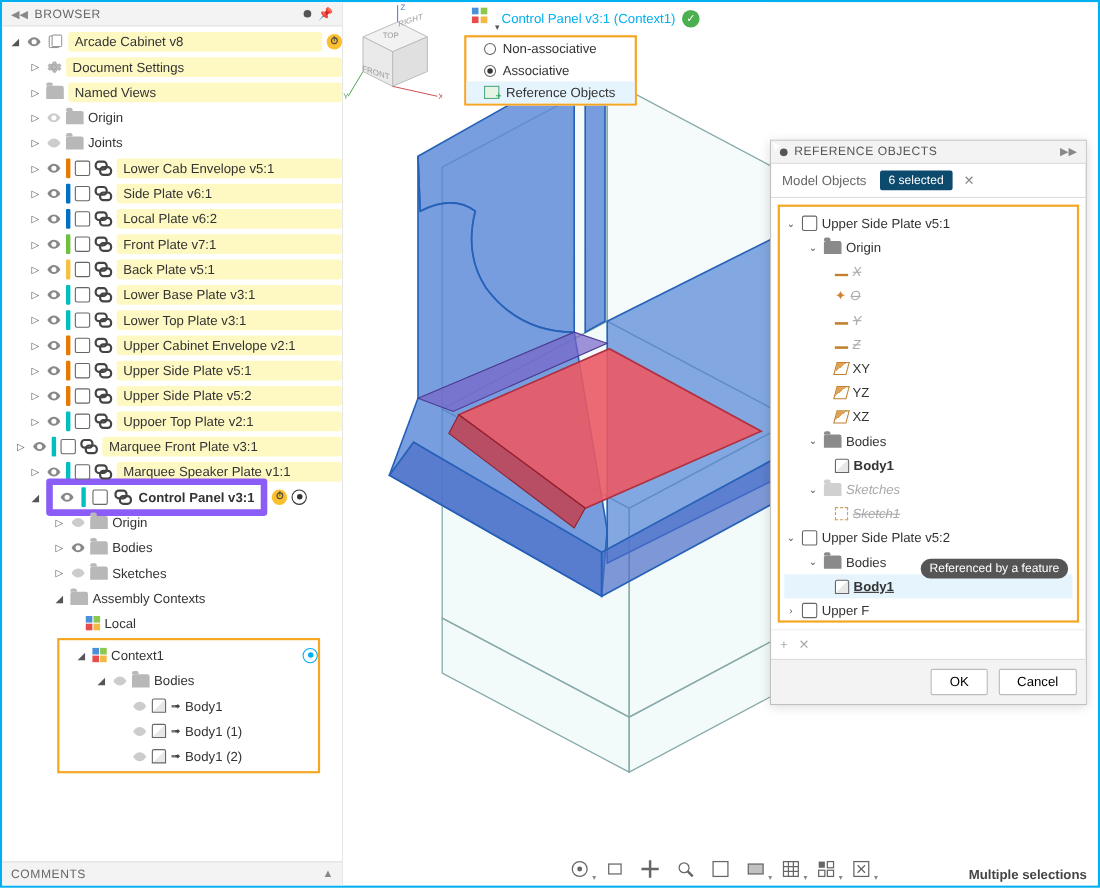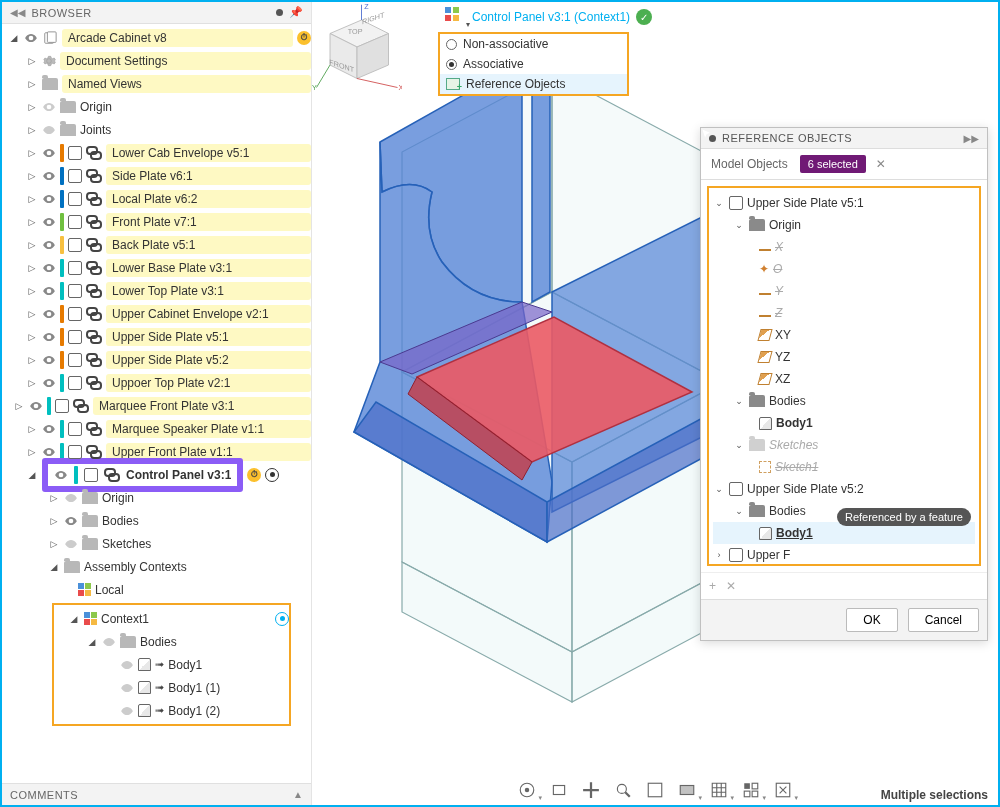--- a/index.html
+++ b/index.html
@@ -64,47 +64,47 @@
 .box-orange { border: 2px solid #f5a623; }
 
 .comments-bar { display: flex; align-items: center; padding: 4px 8px; background: #f3f3f3; border-top: 1px solid #e0e0e0; font-size: 11px; color: #666; height: 22px; }
 .comments-bar .title { flex: 1; letter-spacing: 0.5px; }
 
 
 .viewport { flex: 1; position: relative; background: #fff; }
 .viewport svg { position: absolute; top: 0; left: 0; }
 
 
-.top-dropdown { position: absolute; top: 0; left: 420px; width: 191px; z-index: 20; margin-left: 16px; }
+.top-dropdown { position: absolute; top: 0; left: 420px; width: 157px; z-index: 20; }
 .top-dropdown-header { display: flex; align-items: center; padding: 4px 6px; background: #fff; gap: 6px; }
 .top-dropdown-header .btn { width: 22px; height: 22px; display: inline-flex; align-items: center; justify-content: center; position: relative; }
 .top-dropdown-header .btn svg { width: 16px; height: 16px; }
 .top-dropdown-header .btn::after { content: "▾"; font-size: 8px; color: #555; position: absolute; right: -4px; bottom: -1px; }
 .top-dropdown-header .hdr-title { color: #00b0f0; font-size: 12px; }
 .top-dropdown-header .check { width: 16px; height: 16px; border-radius: 50%; background: #4caf50; color: #fff; font-size: 10px; display: inline-flex; align-items: center; justify-content: center; }
 .top-dropdown-body { border: 2px solid #f5a623; background: #fff; }
-.top-dropdown-body .row { display: flex; align-items: center; padding: 3px 6px; gap: 6px; }
+.top-dropdown-body .row { display: flex; align-items: center; padding: 3px 16px; gap: 6px; }
 .top-dropdown-body .row.highlight { background: #e6f4fd; }
 .radio-circle { width: 11px; height: 11px; border: 1px solid #666; border-radius: 50%; display: inline-flex; align-items: center; justify-content: center; }
 .radio-circle.filled::after { content: ""; width: 5px; height: 5px; background: #333; border-radius: 50%; }
 .ref-add-icon { width: 14px; height: 12px; border: 1px solid #5a8; background: #e6f4e6; position: relative; }
 .ref-add-icon::after { content: "+"; position: absolute; right: -3px; bottom: -3px; font-size: 9px; color: #3a6; font-weight: bold; }
 
 
 .viewcube { position: absolute; top: 6px; right: 10px; width: 90px; height: 90px; }
 
 
 .ref-panel { position: absolute; right: 10px; top: 125px; width: 288px; background: #fff; border: 1px solid #c0c0c0; box-shadow: 0 2px 10px rgba(0,0,0,0.15); z-index: 30; }
 .ref-panel-header { display: flex; align-items: center; background: #f3f3f3; padding: 4px 8px; border-bottom: 1px solid #ddd; font-size: 11px; color: #555; }
 .ref-panel-header .dot-icon { width: 7px; height: 7px; background: #555; border-radius: 50%; margin-right: 6px; }
 .ref-panel-header .title { flex: 1; letter-spacing: 0.5px; }
 .ref-panel-header .chev { font-size: 10px; color: #888; }
 .ref-tabs { display: flex; align-items: center; border-bottom: 1px solid #ddd; padding: 4px 8px; gap: 10px; }
 .ref-tabs .tab { color: #666; padding: 4px 2px; }
-.ref-tabs .badge { display: inline-flex; align-items: center; gap: 4px; background: #701a75; color: #fff; padding: 3px 8px; border-radius: 2px; font-size: 11px; }
+.ref-tabs .badge { display: inline-flex; align-items: center; gap: 4px; background: #0c4a6e; color: #fff; padding: 3px 8px; border-radius: 2px; font-size: 11px; }
 .ref-tabs .close-x { color: #888; cursor: pointer; }
 .ref-tree { padding: 4px; border: 2px solid #f5a623; margin: 6px; height: 380px; overflow: hidden; position: relative; }
 .ref-tree .tree-row { height: 22px; }
 .ref-tree .lbl.bold { font-weight: bold; }
 .ref-tree .lbl.underline { text-decoration: underline; }
 .ref-tree .lbl.strike { text-decoration: line-through; color: #aaa; font-style: italic; }
 .ref-tree .lbl.ital-grey { font-style: italic; color: #aaa; }
 .ref-tree .sel-row { background: #e6f4fd; }
 .ref-tooltip { position: absolute; right: 8px; top: 320px; background: #555; color: #fff; padding: 3px 8px; border-radius: 10px; font-size: 11px; }
 .ref-actions { display: flex; padding: 6px 8px; gap: 10px; color: #aaa; border-top: 1px solid #eee; }
@@ -337,32 +337,20 @@
             <span class="caret right"></span>
             <span class="eye-icon">
               <svg viewBox="0 0 24 24">
                 <path fill="#888" d="M12 5c-7 0-10 7-10 7s3 7 10 7 10-7 10-7-3-7-10-7zm0 11a4 4 0 110-8 4 4 0 010 8z"></path>
               </svg>
             </span>
             <span class="color-bar" style="background:#00bfbf"></span>
             <span class="comp-icon"></span>
             <span class="link-icon"></span>
             <span class="lbl lbl-shade">Marquee Speaker Plate v1:1</span>
-          </div>
-          <div class="tree-row" style="padding-left: 24px;">
-            <span class="caret right"></span>
-            <span class="eye-icon">
-              <svg viewBox="0 0 24 24">
-                <path fill="#888" d="M12 5c-7 0-10 7-10 7s3 7 10 7 10-7 10-7-3-7-10-7zm0 11a4 4 0 110-8 4 4 0 010 8z"></path>
-              </svg>
-            </span>
-            <span class="color-bar" style="background:#00bfbf"></span>
-            <span class="comp-icon"></span>
-            <span class="link-icon"></span>
-            <span class="lbl lbl-shade">Upper Front Plate v1:1</span>
           </div>
         </div>
 
     <div class="tree-row selected" style="padding-left:24px;">
       <span class="caret">◢</span>
       <span class="lbl-box">
         <span class="eye-icon">
               <svg viewBox="0 0 24 24">
                 <path fill="#888" d="M12 5c-7 0-10 7-10 7s3 7 10 7 10-7 10-7-3-7-10-7zm0 11a4 4 0 110-8 4 4 0 010 8z"></path>
               </svg>

